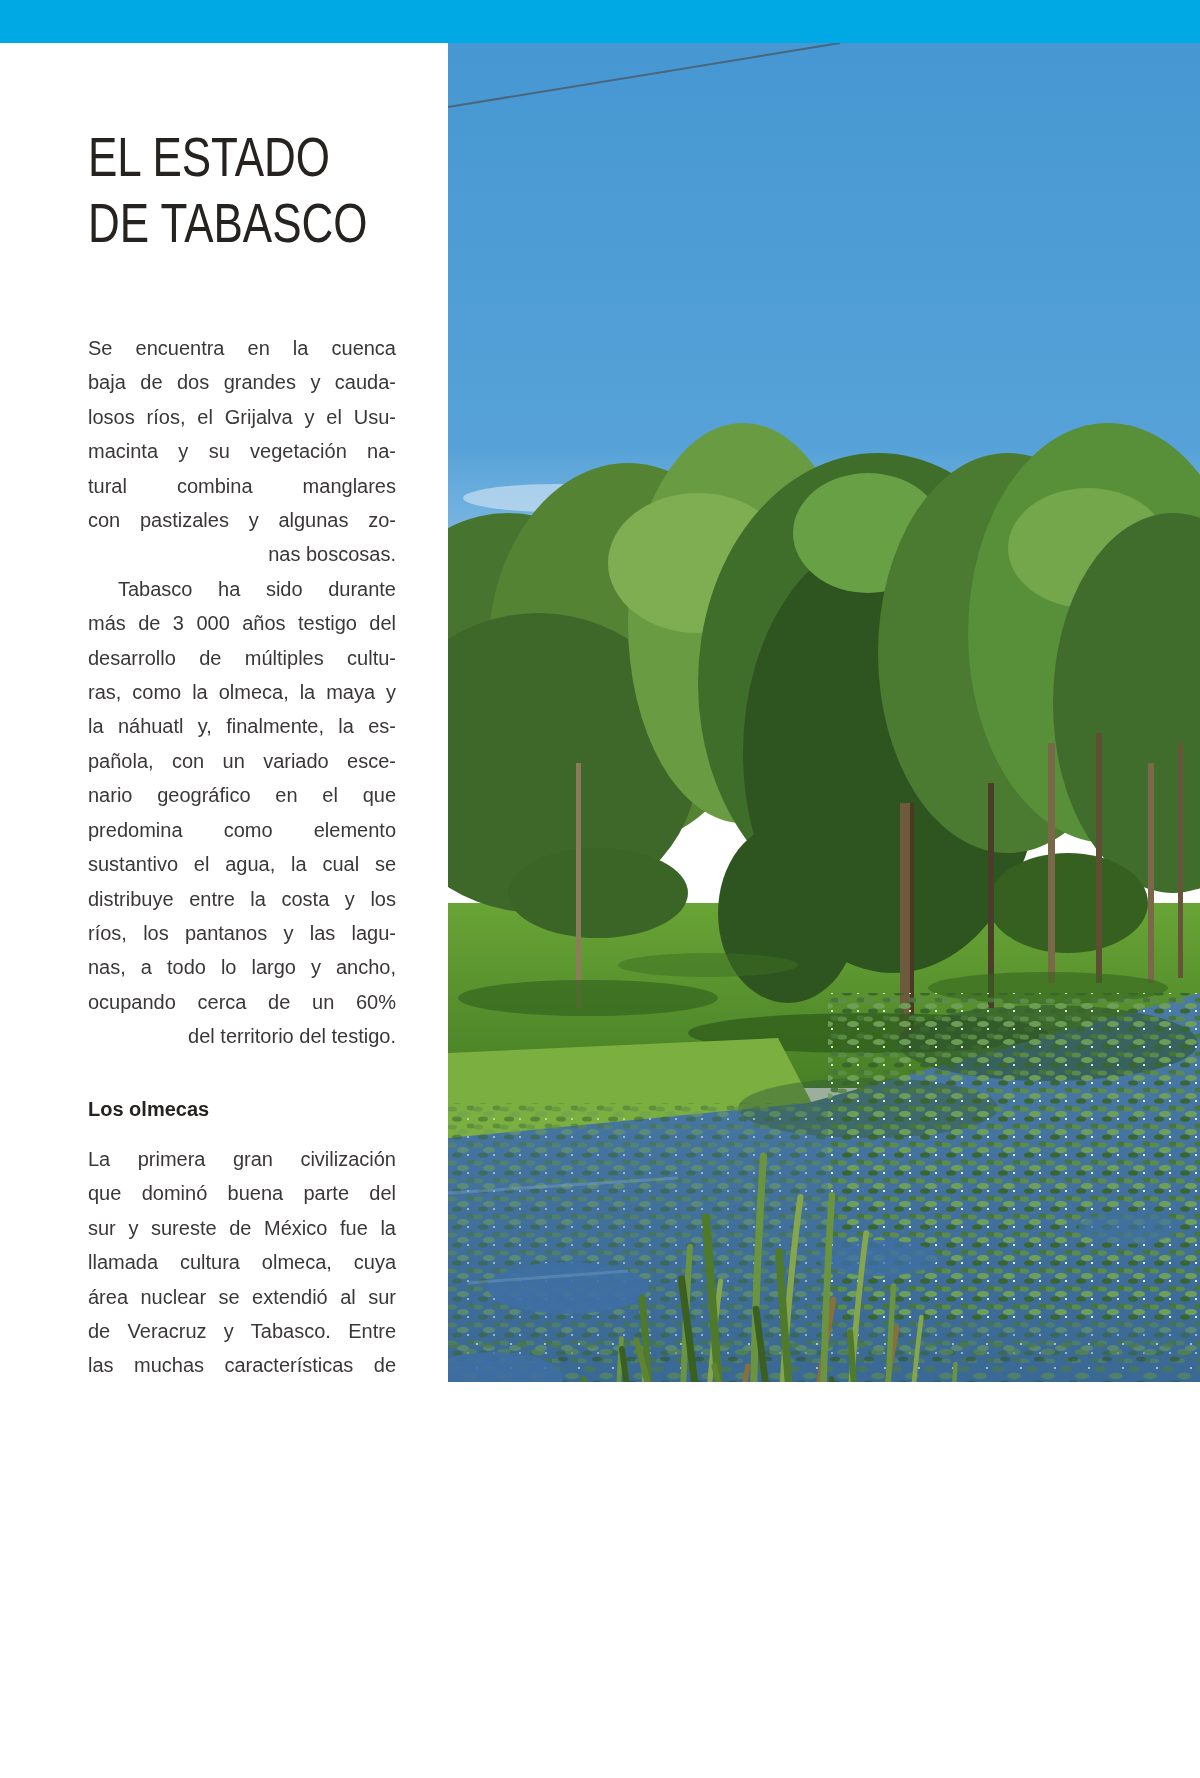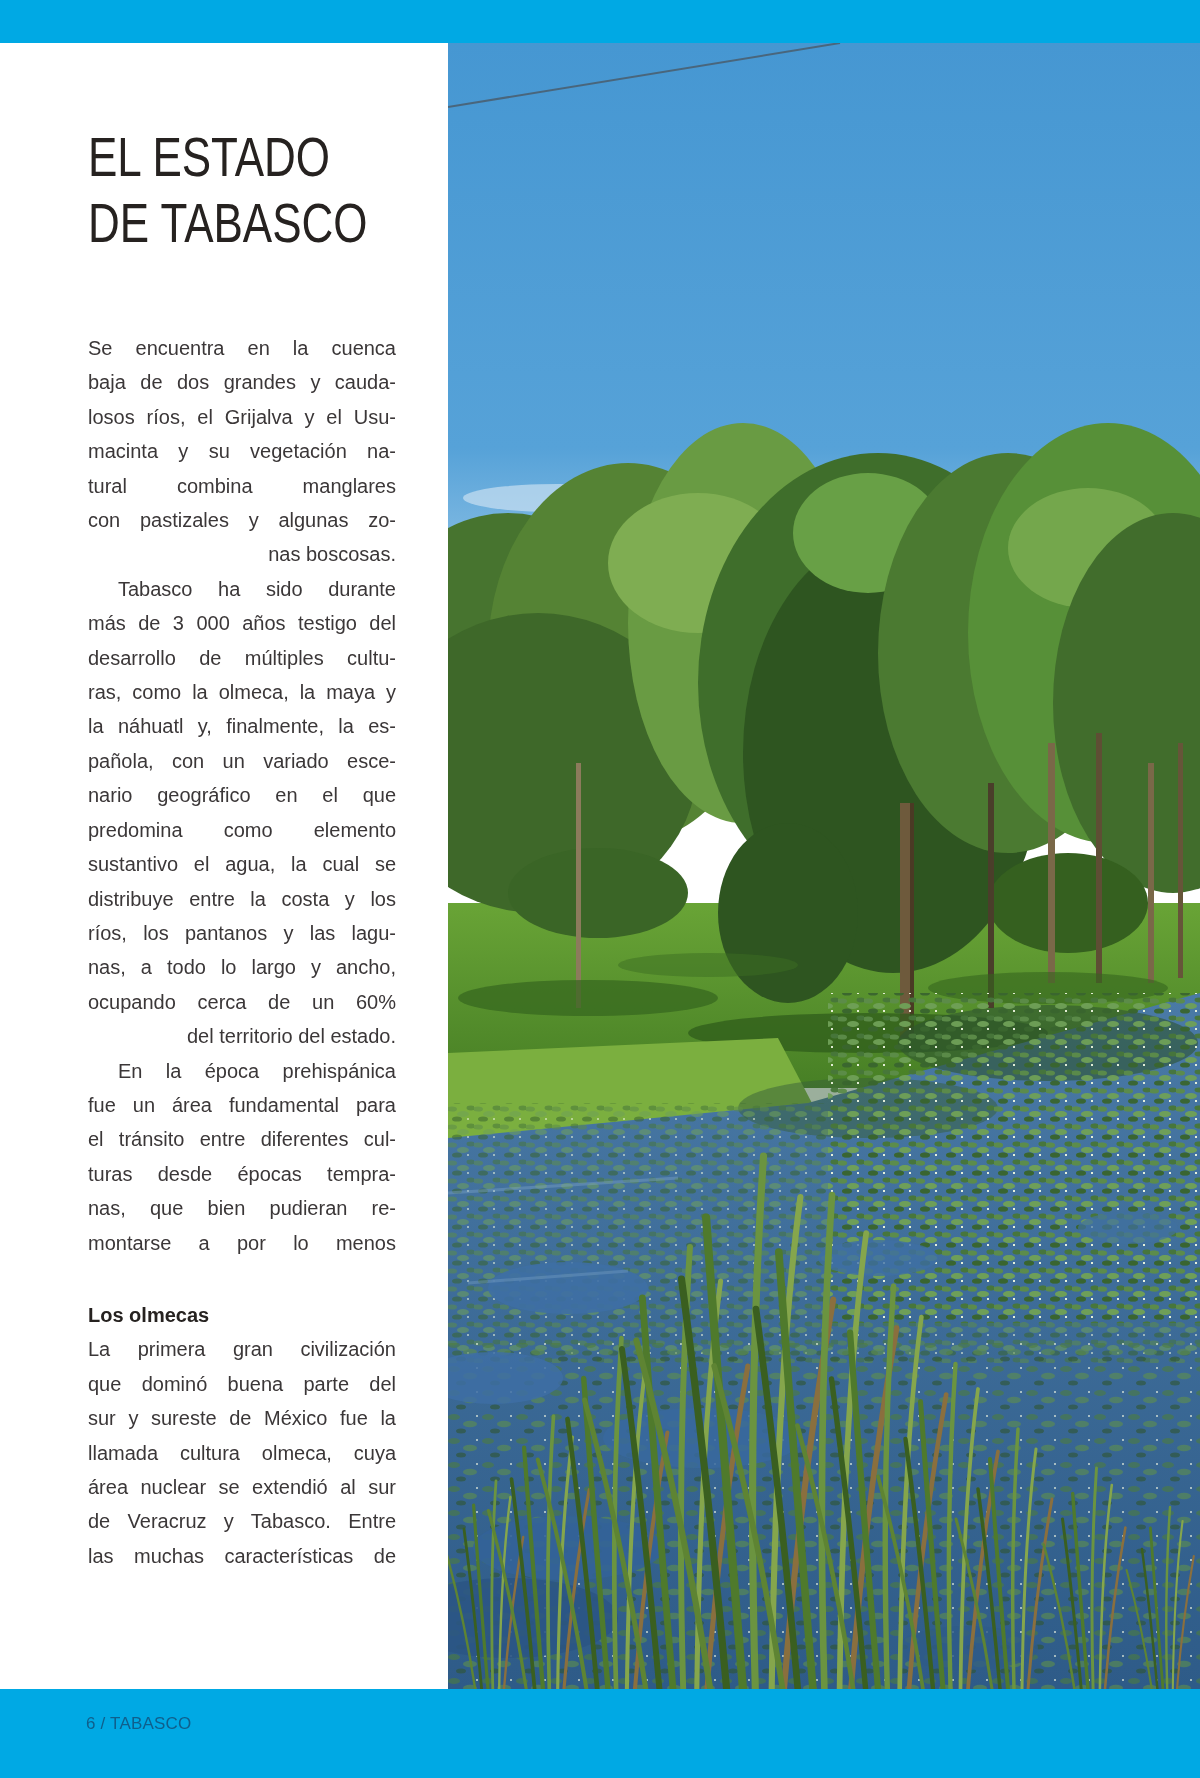--- a/index.html
+++ b/index.html
@@ -1,34 +1,34 @@
 <!DOCTYPE html>
 <html lang="es"><head>
 <meta charset="utf-8">
 <style>
   html,body{margin:0;padding:0;background:#ffffff;}
-  .page{position:relative;width:1200px;height:1778px;background:#ffffff;overflow:hidden;
+  .page{position:relative;width:1200px;height:1382px;background:#ffffff;overflow:hidden;
         font-family:"Liberation Sans","DejaVu Sans",sans-serif;}
   .topbar{position:absolute;left:0;top:0;width:1200px;height:43px;background:#00A9E4;}
   .bottombar{position:absolute;left:0;top:1689px;width:1200px;height:89px;background:#00A9E4;}
   .footer-text{position:absolute;left:86px;top:1714px;font-size:17px;font-weight:normal;
                color:#0F5F8C;letter-spacing:.2px;}
   .photo{position:absolute;left:448px;top:43px;width:752px;height:1646px;display:block;}
   .textcol{position:absolute;left:88px;top:0;width:308px;}
   .title{position:absolute;left:0;top:124px;width:330px;margin:0;font-weight:400;
          font-size:55px;line-height:66px;color:#262220;white-space:nowrap;
          transform:scaleX(.8);transform-origin:left top;letter-spacing:0;}
   .bodytext{position:absolute;left:0;top:331px;width:308px;color:#3B3738;
             font-size:20px;line-height:34.4px;}
   .para{margin:0;}
   .jlines{white-space:pre-line;text-align:justify;text-align-last:justify;}
   .jlines.indent{text-indent:30px;}
   .lastline{text-align:right;}
   .lastline:empty{display:none;}
-  .subhead{margin:38px 0 0 0;font-size:20px;line-height:34.4px;font-weight:bold;color:#262220;}
+  .subhead{margin:38px 0 16px 0;font-size:20px;line-height:34.4px;font-weight:bold;color:#262220;}
 </style>
 </head>
 <body>
 
 <div class="page">
 
   <div class="topbar"></div>
 
   <div class="textcol">
     <h1 class="title">
@@ -53,29 +53,23 @@
 ras, como la olmeca, la maya y
 la náhuatl y, finalmente, la es-
 pañola, con un variado esce-
 nario geográfico en el que
 predomina como elemento
 sustantivo el agua, la cual se
 distribuye entre la costa y los
 ríos, los pantanos y las lagu-
 nas, a todo lo largo y ancho,
 ocupando cerca de un 60%</div>
-        <div class="lastline">del territorio del estado.</div>
-      </div>
-      <div class="para">
-        <div class="jlines indent">En la época prehispánica
-fue un área fundamental para
-el tránsito entre diferentes cul-
-turas desde épocas tempra-
-nas, que bien pudieran re-
-montarse a por lo menos</div>
+        <div class="lastline">del territorio del testigo.</div>
+      </div>
+      <div class="para">
       </div>
 
       <h2 class="subhead">Los olmecas</h2>
 
       <div class="para">
         <div class="jlines">La primera gran civilización
 que dominó buena parte del
 sur y sureste de México fue la
 llamada cultura olmeca, cuya
 área nuclear se extendió al sur

